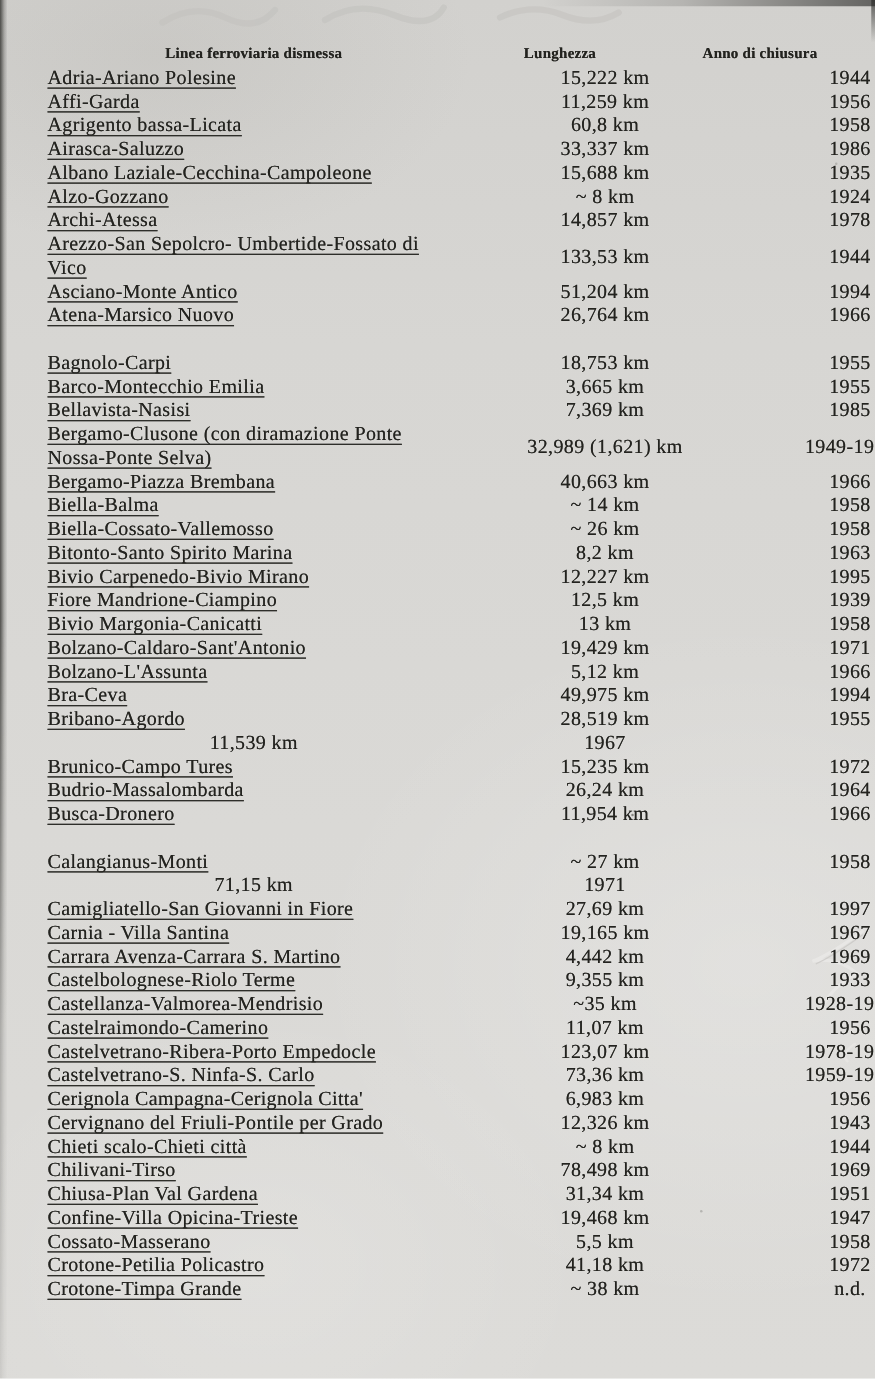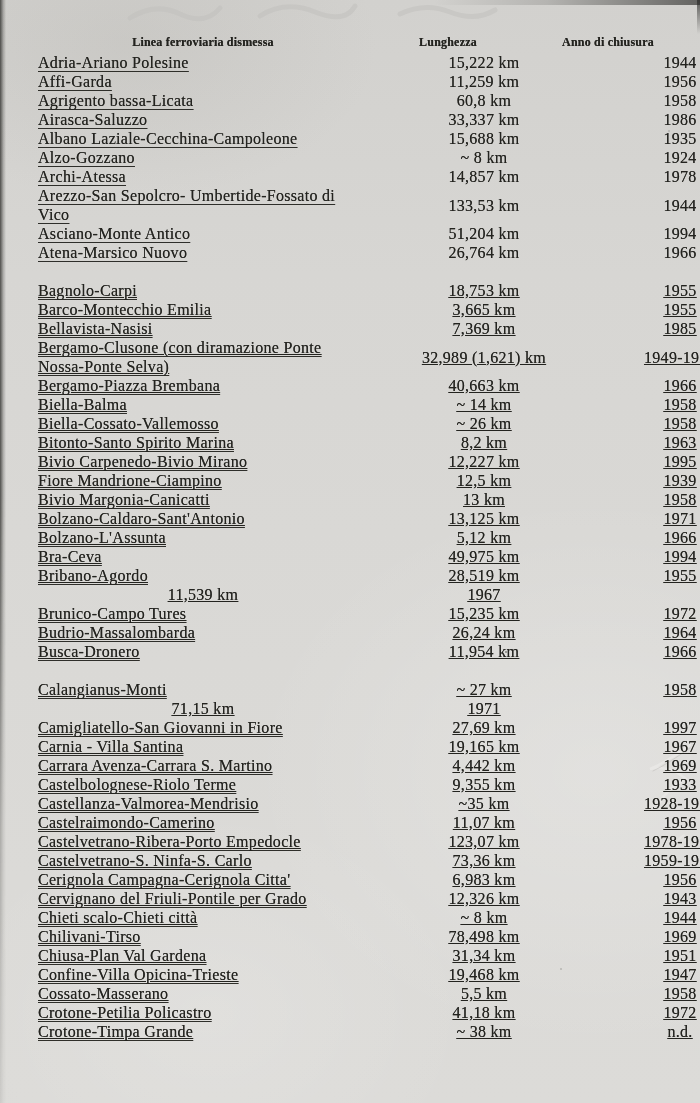--- a/index.html
+++ b/index.html
@@ -51,21 +51,21 @@
     position: absolute; left: 0; top: 0; width: 700px;
     padding: 31px 12px 0 38px;
   }
   .hdr-row { display: grid; grid-template-columns: 330px 160px 160px; height: 22px; align-items: center; }
   .hdr {
     font-weight: bold; font-size: 12px; text-align: center; letter-spacing: 0.2px;
     text-shadow: 0 0 0.5px rgba(25,25,22,0.75);
     white-space: nowrap;
   }
   .group { margin-top: 0; }
-  .group + .group { margin-top: 19px; text-decoration: underline; }
+  .group + .group { margin-top: 19px; }
   .row {
     display: grid; grid-template-columns: 330px 160px 160px;
     min-height: 19px; align-items: center; gap: 36px;
   }
   .cell { font-size: 16px; line-height: 19px; letter-spacing: 0.3px; text-shadow: 0 0 0.5px rgba(28,28,25,0.7); }
   .cell.name { text-align: left; padding-right: 6px; }
   .cell.length, .cell.year { text-align: center; white-space: nowrap; }
   .line-link {
     text-decoration: underline;
     text-decoration-thickness: 1px;
@@ -205,21 +205,21 @@
             <div class="cell length">12,5 km</div>
             <div class="cell year">1939</div>
           </div>
           <div class="row">
             <div class="cell name"><span class="line-link">Bivio Margonia-Canicatti</span></div>
             <div class="cell length">13 km</div>
             <div class="cell year">1958</div>
           </div>
           <div class="row">
             <div class="cell name"><span class="line-link">Bolzano-Caldaro-Sant'Antonio</span></div>
-            <div class="cell length">13,125 km</div>
+            <div class="cell length">19,429 km</div>
             <div class="cell year">1971</div>
           </div>
           <div class="row">
             <div class="cell name"><span class="line-link">Bolzano-L'Assunta</span></div>
             <div class="cell length">5,12 km</div>
             <div class="cell year">1966</div>
           </div>
           <div class="row">
             <div class="cell name"><span class="line-link">Bra-Ceva</span></div>
             <div class="cell length">49,975 km</div>

